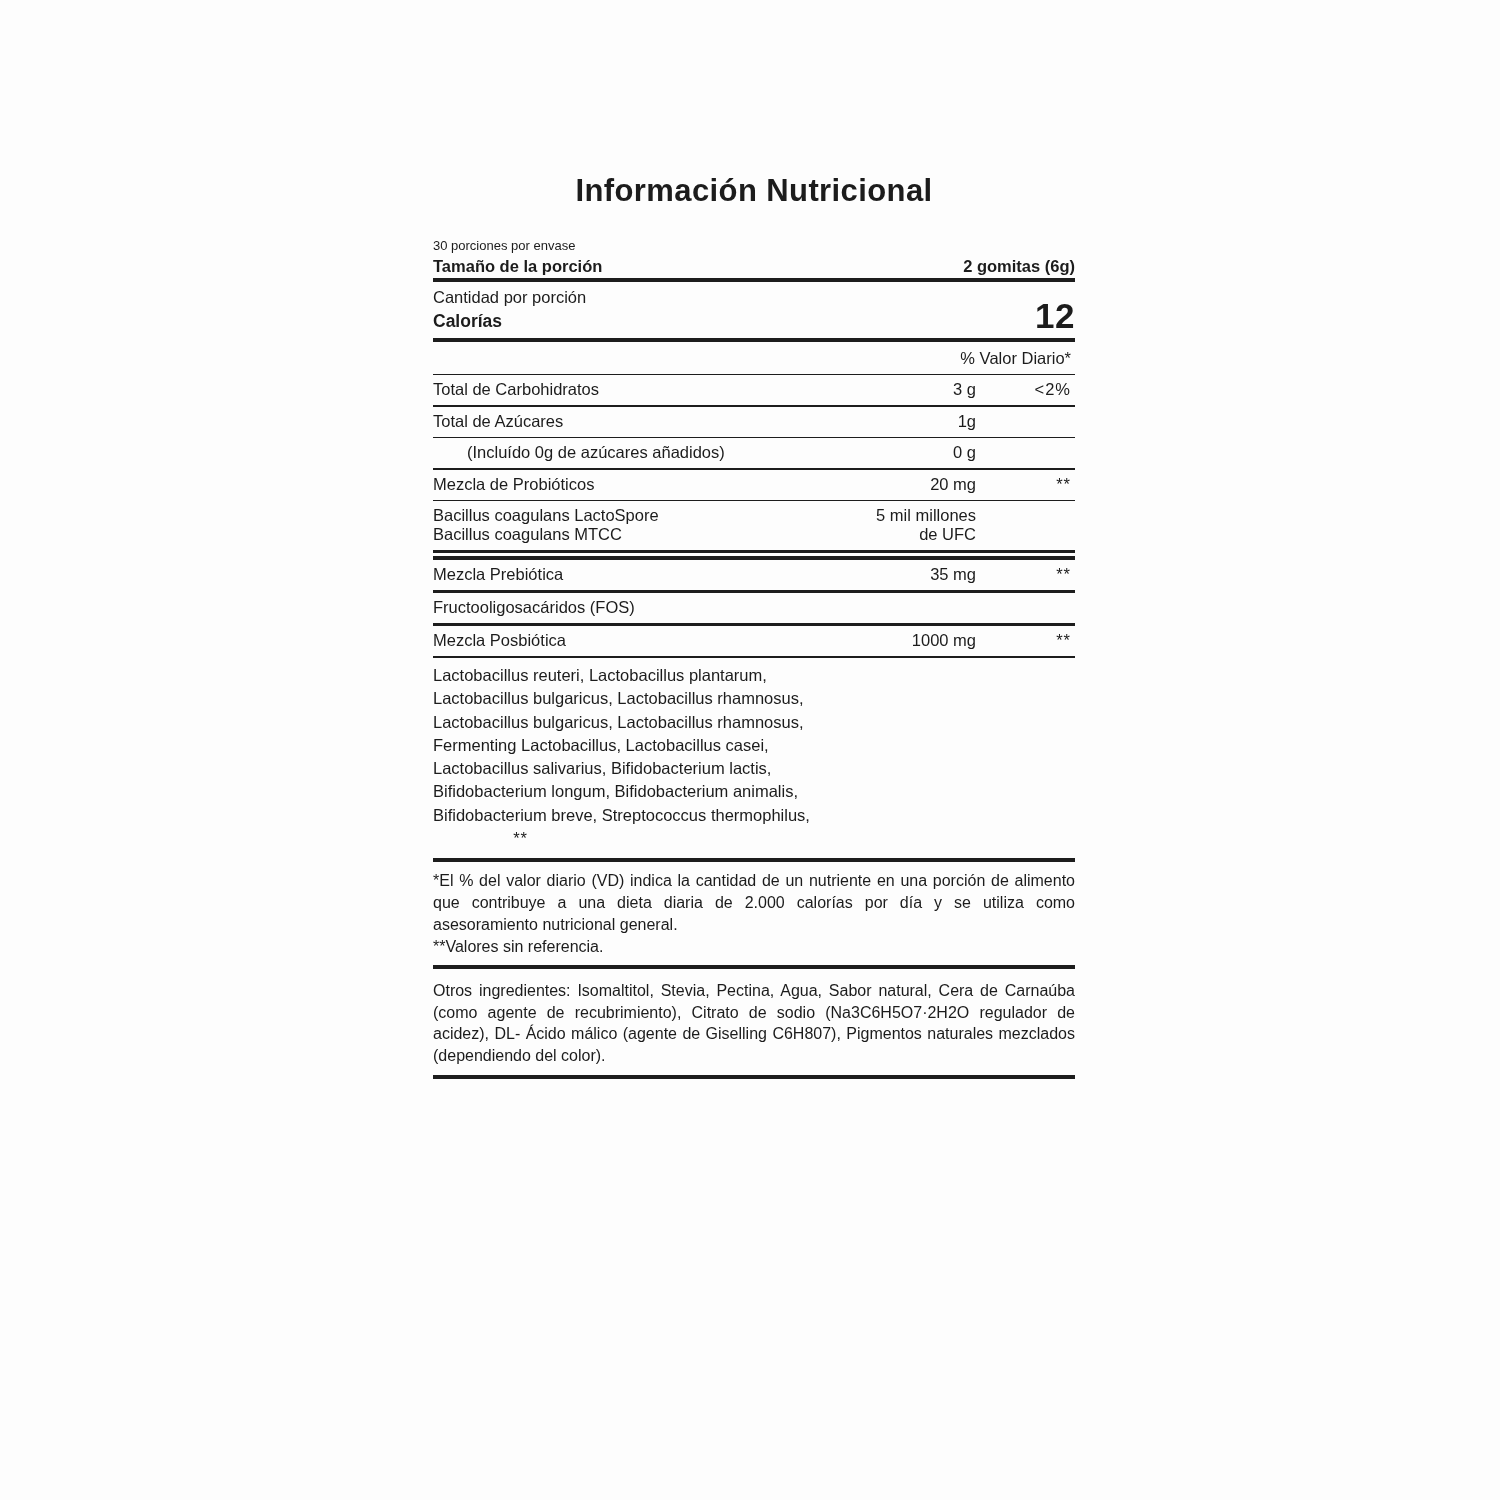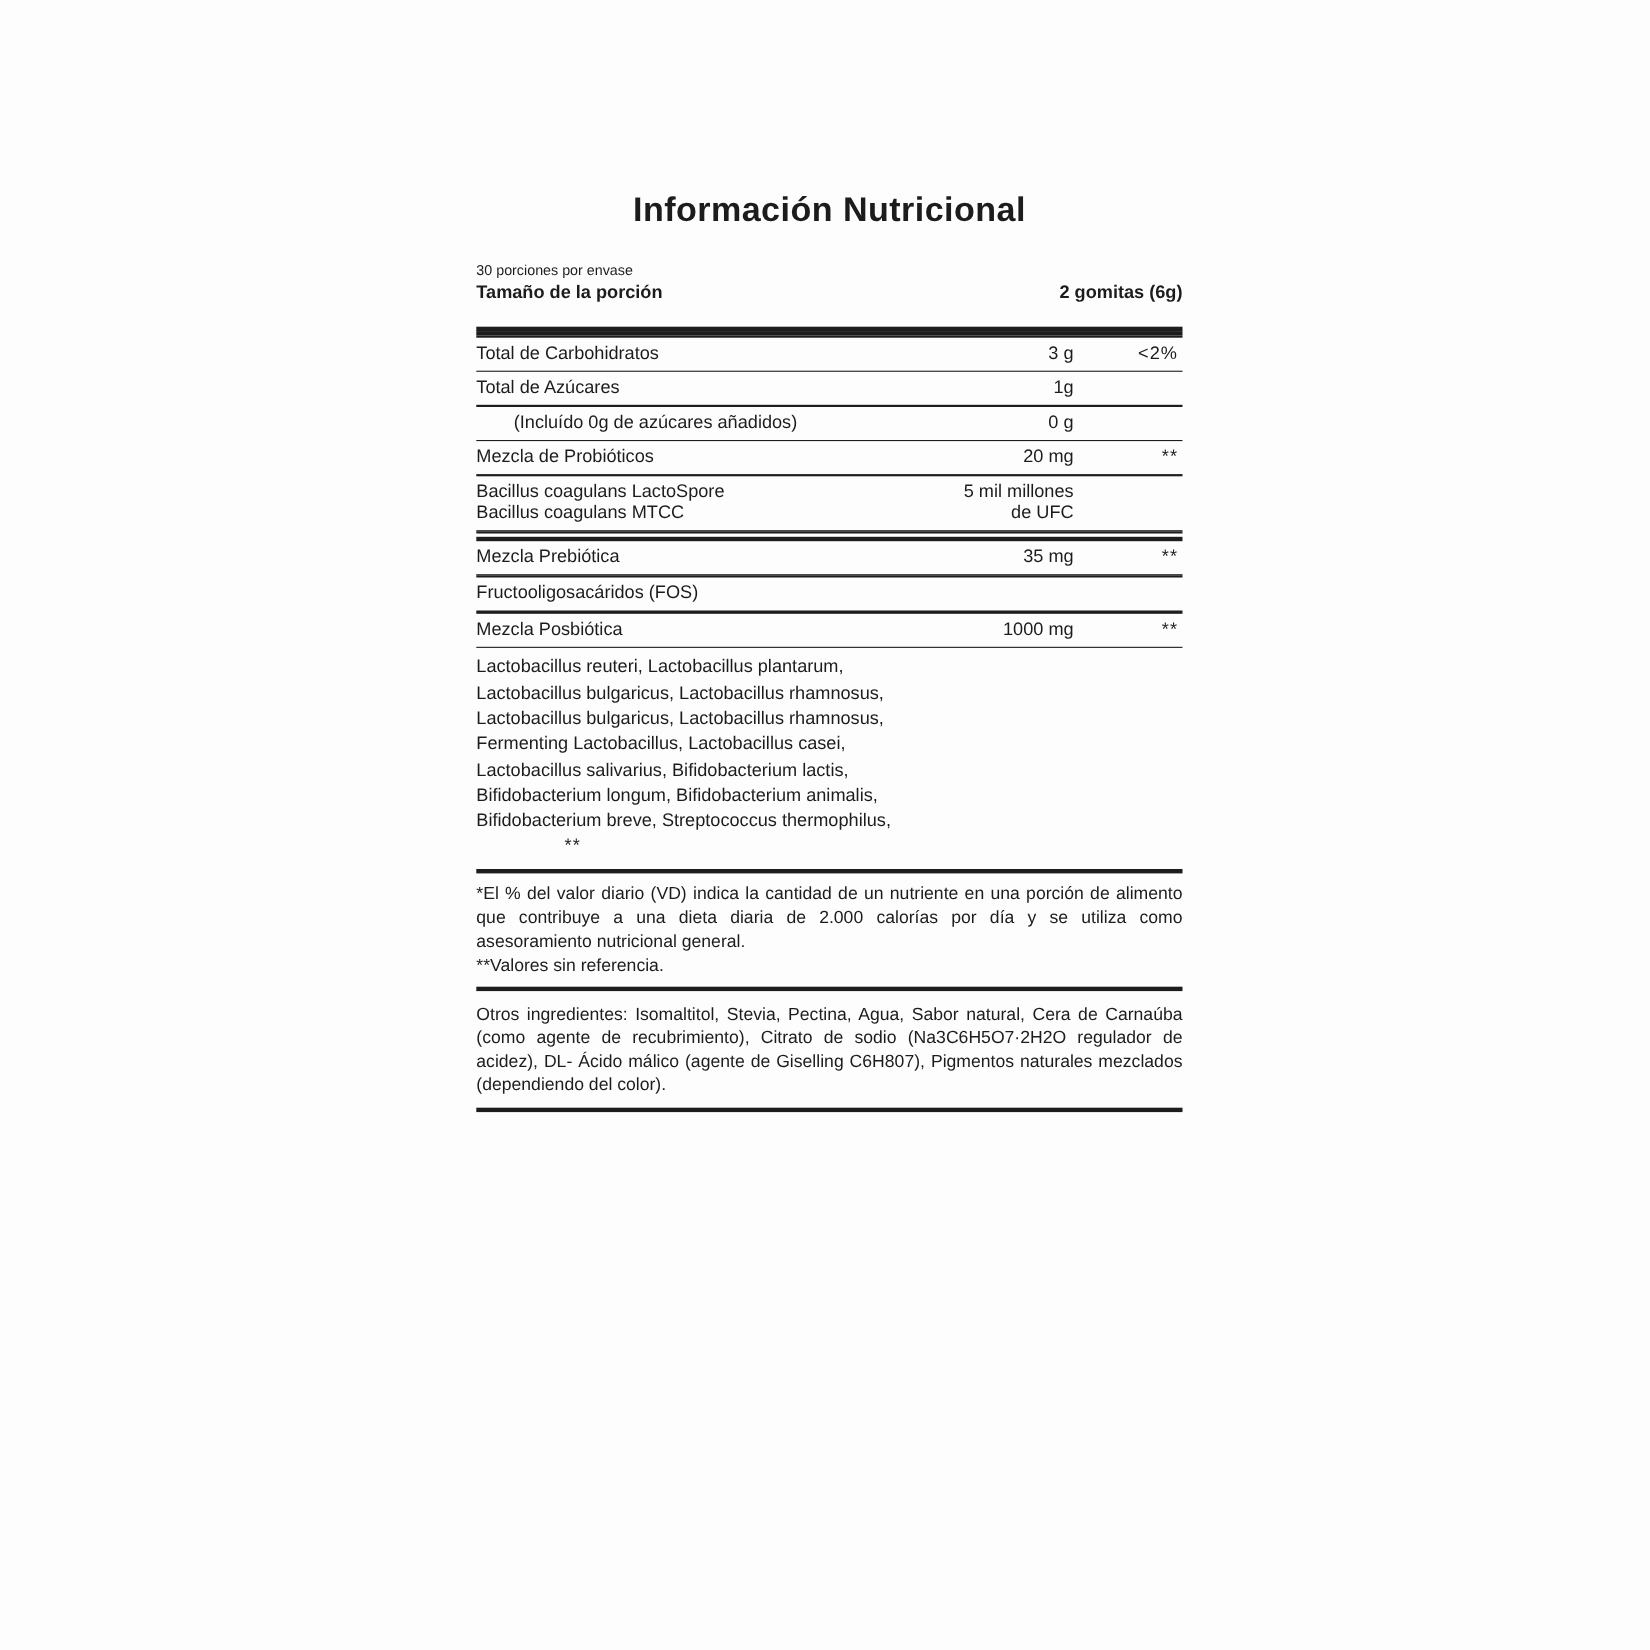--- a/index.html
+++ b/index.html
@@ -34,21 +34,21 @@
     font-size: 13px;
     line-height: 1.1;
     margin-bottom: 4px;
   }
   .serving-head {
     display: flex;
     justify-content: space-between;
     align-items: baseline;
     font-size: 16.5px;
     font-weight: bold;
-    margin-bottom: 21px;
+    margin-bottom: 2px;
   }
   .rule { background: #1d1d1d; }
   .rule.thick  { height: 4px; }
   .rule.medium { height: 3px; }
   .rule.thin   { height: 1.5px; }
   .rule-gap    { margin-top: 3px; }
   .cal-block {
     display: flex;
     justify-content: space-between;
     align-items: flex-end;
@@ -134,23 +134,31 @@
 
     <div class="servings">30 porciones por envase</div>
 
     <div class="serving-head">
       <span>Tamaño de la porción</span>
       <span>2 gomitas (6g)</span>
     </div>
 
     <div class="rule thick"></div>
 
-
-    <div class="rule thick"></div>
-
+    <div class="cal-block">
+      <div class="cal-left">
+        <div class="apl">Cantidad por porción</div>
+        <div class="cal">Calorías</div>
+      </div>
+      <div class="cal-num">12</div>
+    </div>
+
+    <div class="rule thick"></div>
+
+    <div class="dv-header">% Valor Diario*</div>
 
     <div class="rule thin"></div>
 
     <div class="nrow">
       <span class="name">Total de Carbohidratos</span>
       <span class="amount">3 g</span>
       <span class="dv">&lt;2%</span>
     </div>
     <div class="rule thin"></div>
 

